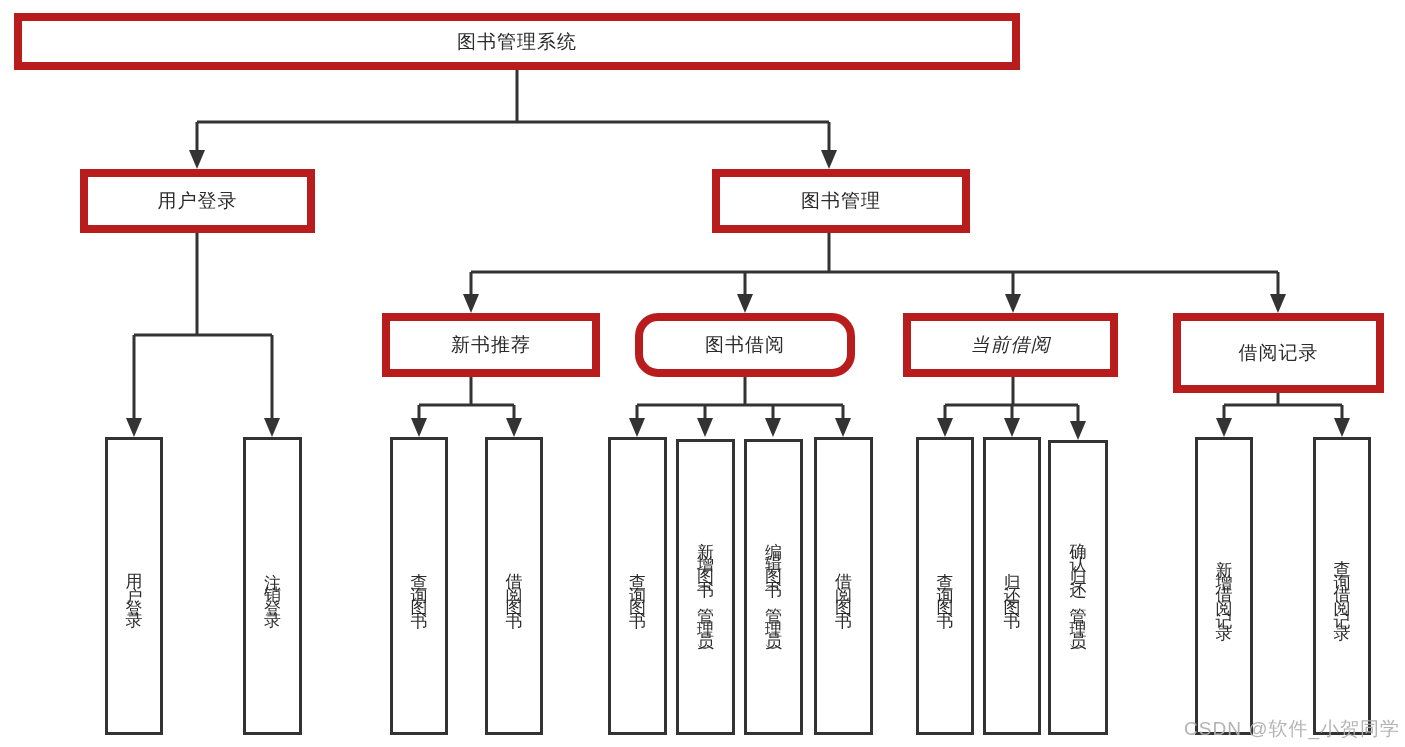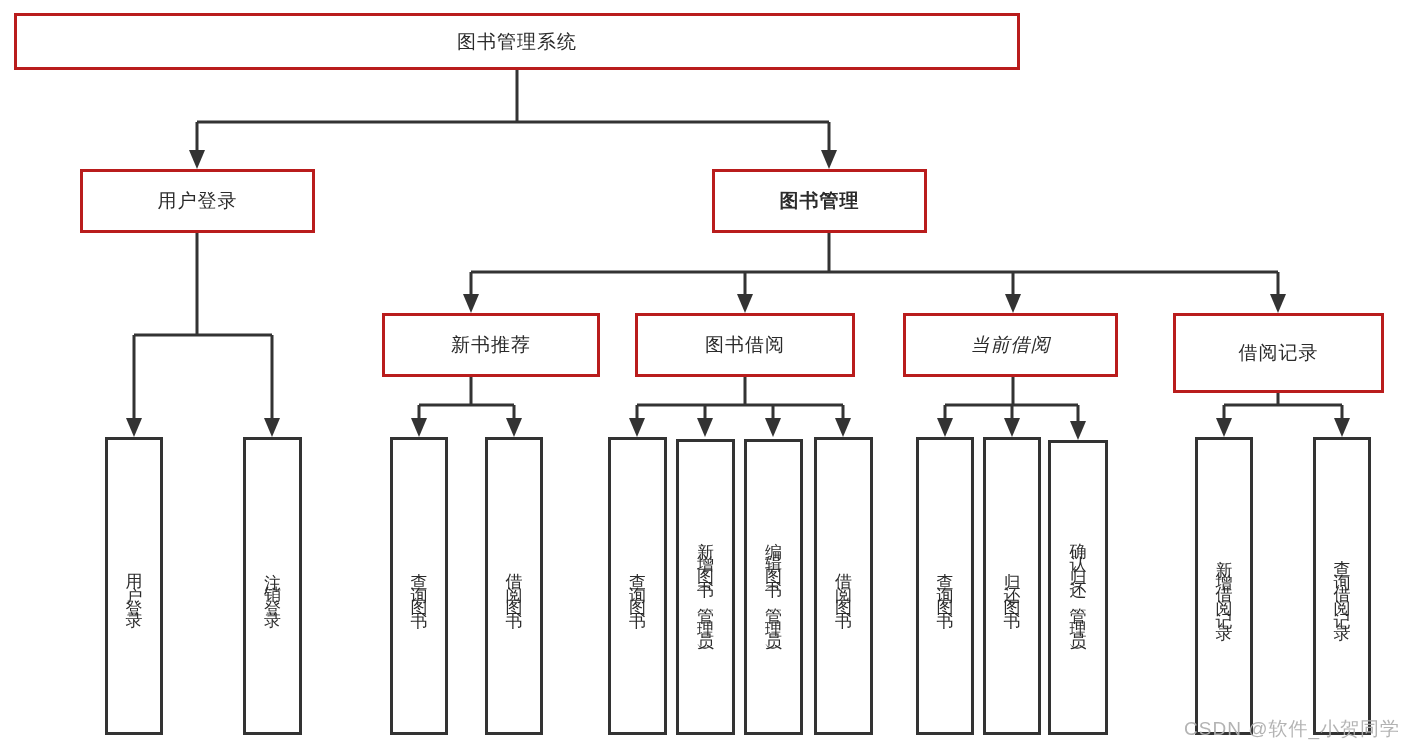--- a/index.html
+++ b/index.html
@@ -18,21 +18,21 @@
   }
   .ln {
     fill: none;
     stroke: #333333;
     stroke-width: 3;
   }
   .ah { fill: #333333; stroke: none; }
   .hbox {
     position: absolute;
     box-sizing: border-box;
-    border: 3px solid #b91c1c;
+    border: 8px solid #b91c1c;
     background: #ffffff;
     display: flex;
     align-items: center;
     justify-content: center;
     font-size: 19px;
     color: #2b2b2b;
     letter-spacing: 1px;
   }
   .vbox {
     position: absolute;
@@ -103,28 +103,28 @@
     <polygon class="ah" points="1334,418 1350,418 1342,437"></polygon>
   </svg>
 
   <div class="hbox" style="left:14px; top:13px; width:1006px; height:57px;">
     <span>图书管理系统</span>
   </div>
 
   <div class="hbox" style="left:80px; top:169px; width:235px; height:64px;">
     <span>用户登录</span>
   </div>
-  <div class="hbox" style="left:712px; top:169px; width:215px; height:64px;font-weight:bold;">
+  <div class="hbox" style="left:712px; top:169px; width:258px; height:64px;">
     <span>图书管理</span>
   </div>
 
   <div class="hbox" style="left:352px; top:313px; width:218px; height:64px;margin-left:30px;">
     <span>新书推荐</span>
   </div>
-  <div class="hbox" style="left:635px; top:313px; width:220px; height:64px;">
+  <div class="hbox" style="left:635px; top:313px; width:220px; height:64px;border-radius:23px;">
     <span>图书借阅</span>
   </div>
   <div class="hbox" style="left:903px; top:313px; width:215px; height:64px;font-style:italic;">
     <span>当前借阅</span>
   </div>
   <div class="hbox" style="left:1173px; top:313px; width:211px; height:80px;">
     <span>借阅记录</span>
   </div>
 
   <div class="vbox" style="left:105px; top:437px; width:58px; height:298px;">

